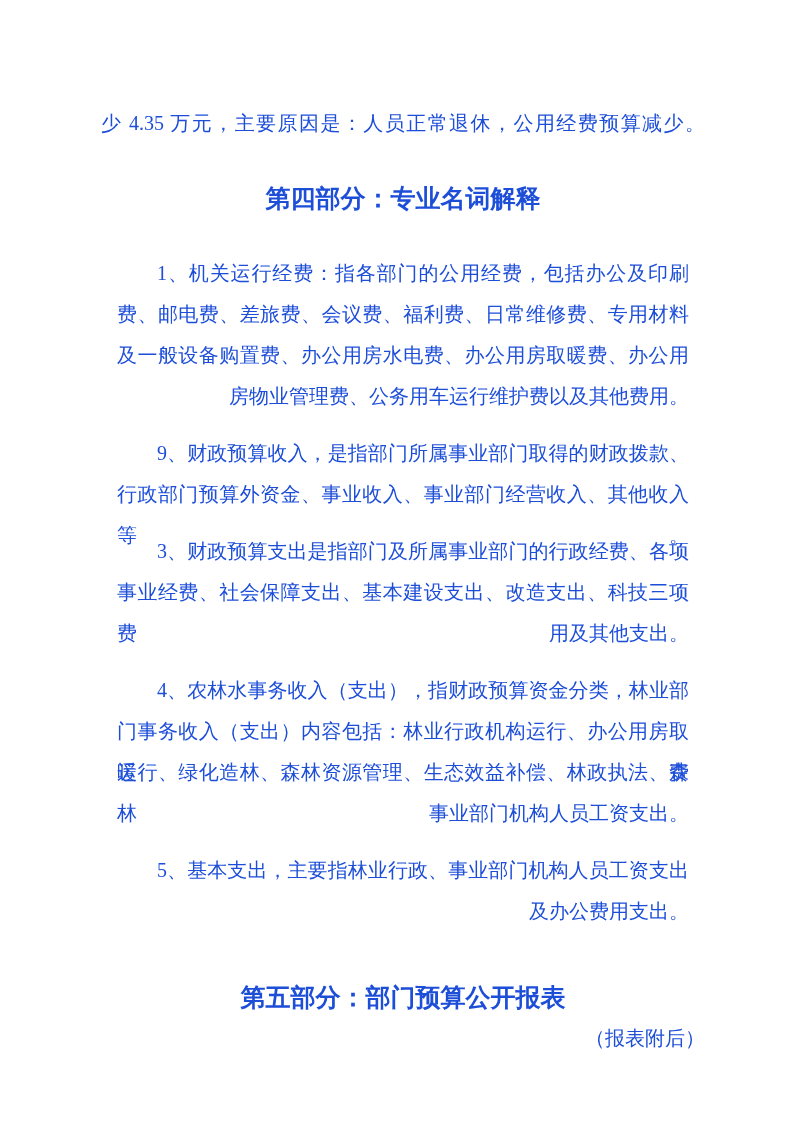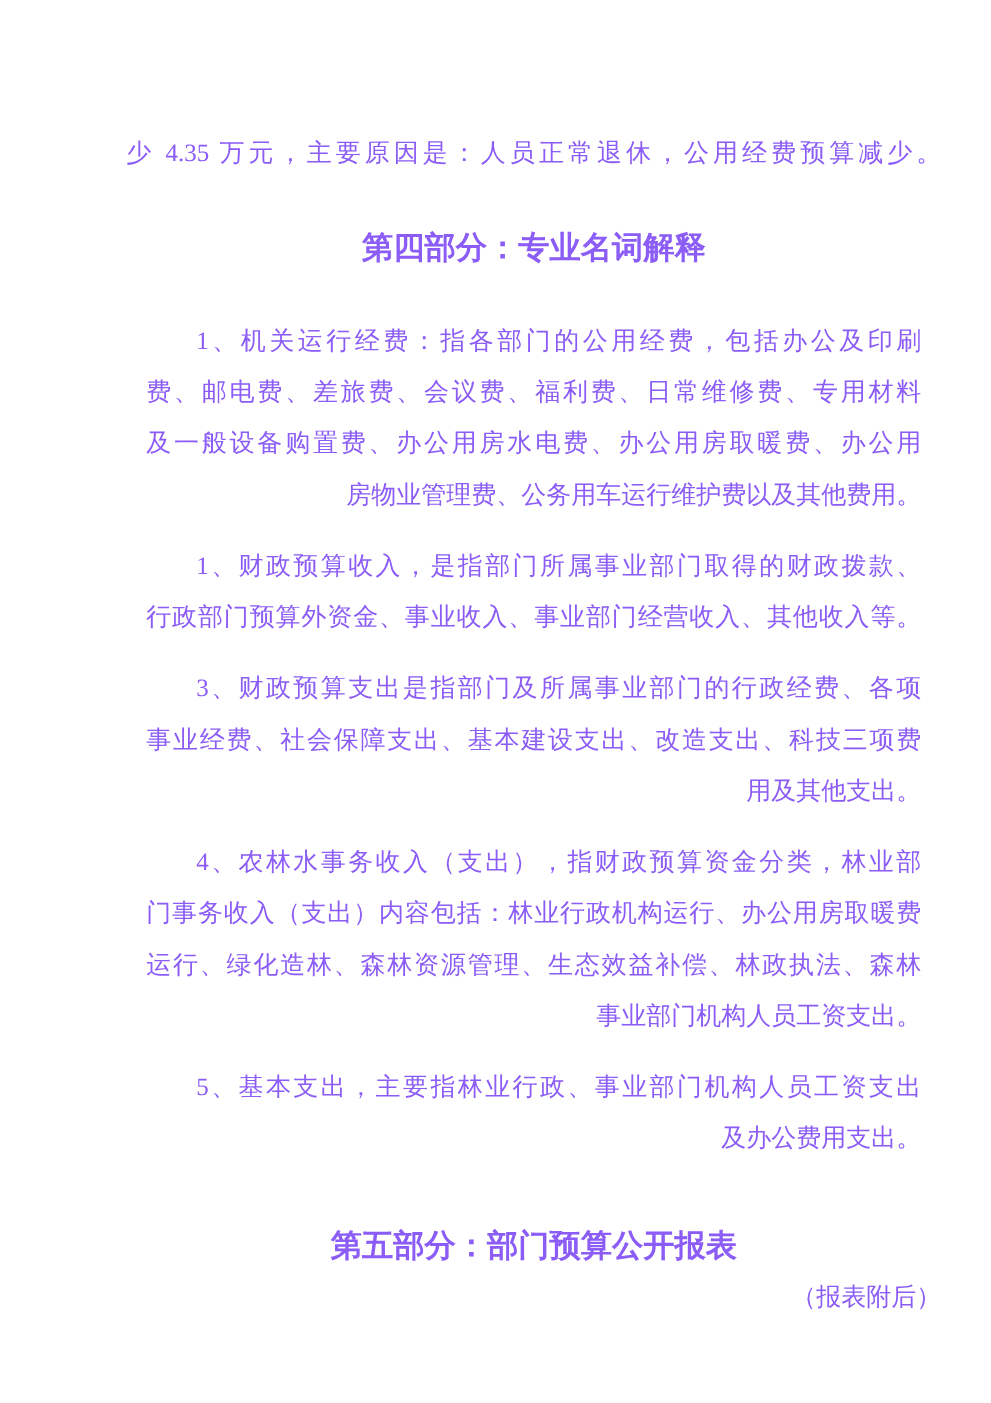--- a/index.html
+++ b/index.html
@@ -5,23 +5,23 @@
   html, body {
     margin: 0;
     padding: 0;
     background: #ffffff;
   }
   .page {
     position: relative;
     width: 793px;
     height: 1122px;
     background: #ffffff;
-    color: #8b5cf6;
+    color: #1d4ed8;
     box-sizing: border-box;
-    padding: 103px 40px 0 101px;
+    padding: 103px 88px 0 101px;
     font-family: "Liberation Serif", "DejaVu Serif", serif;
     font-size: 20px;
     line-height: 41px;
     overflow: hidden;
   }
   .line {
     height: 41px;
     white-space: nowrap;
     text-align: right;
   }
@@ -62,21 +62,21 @@
   <div class="heading part4">第四部分：专业名词解释</div>
 
   <div class="para">
     <div class="line jfull indent">1、机关运行经费：指各部门的公用经费，包括办公及印刷</div>
     <div class="line jfull">费、邮电费、差旅费、会议费、福利费、日常维修费、专用材料</div>
     <div class="line jfull">及一般设备购置费、办公用房水电费、办公用房取暖费、办公用</div>
     <div class="line">房物业管理费、公务用车运行维护费以及其他费用。</div>
   </div>
 
   <div class="para">
-    <div class="line jfull indent">1、财政预算收入，是指部门所属事业部门取得的财政拨款、</div>
+    <div class="line jfull indent">9、财政预算收入，是指部门所属事业部门取得的财政拨款、</div>
     <div class="line jfull">行政部门预算外资金、事业收入、事业部门经营收入、其他收入等。</div>
   </div>
 
   <div class="para">
     <div class="line jfull indent">3、财政预算支出是指部门及所属事业部门的行政经费、各项</div>
     <div class="line jfull">事业经费、社会保障支出、基本建设支出、改造支出、科技三项费</div>
     <div class="line">用及其他支出。</div>
   </div>
 
   <div class="para">

